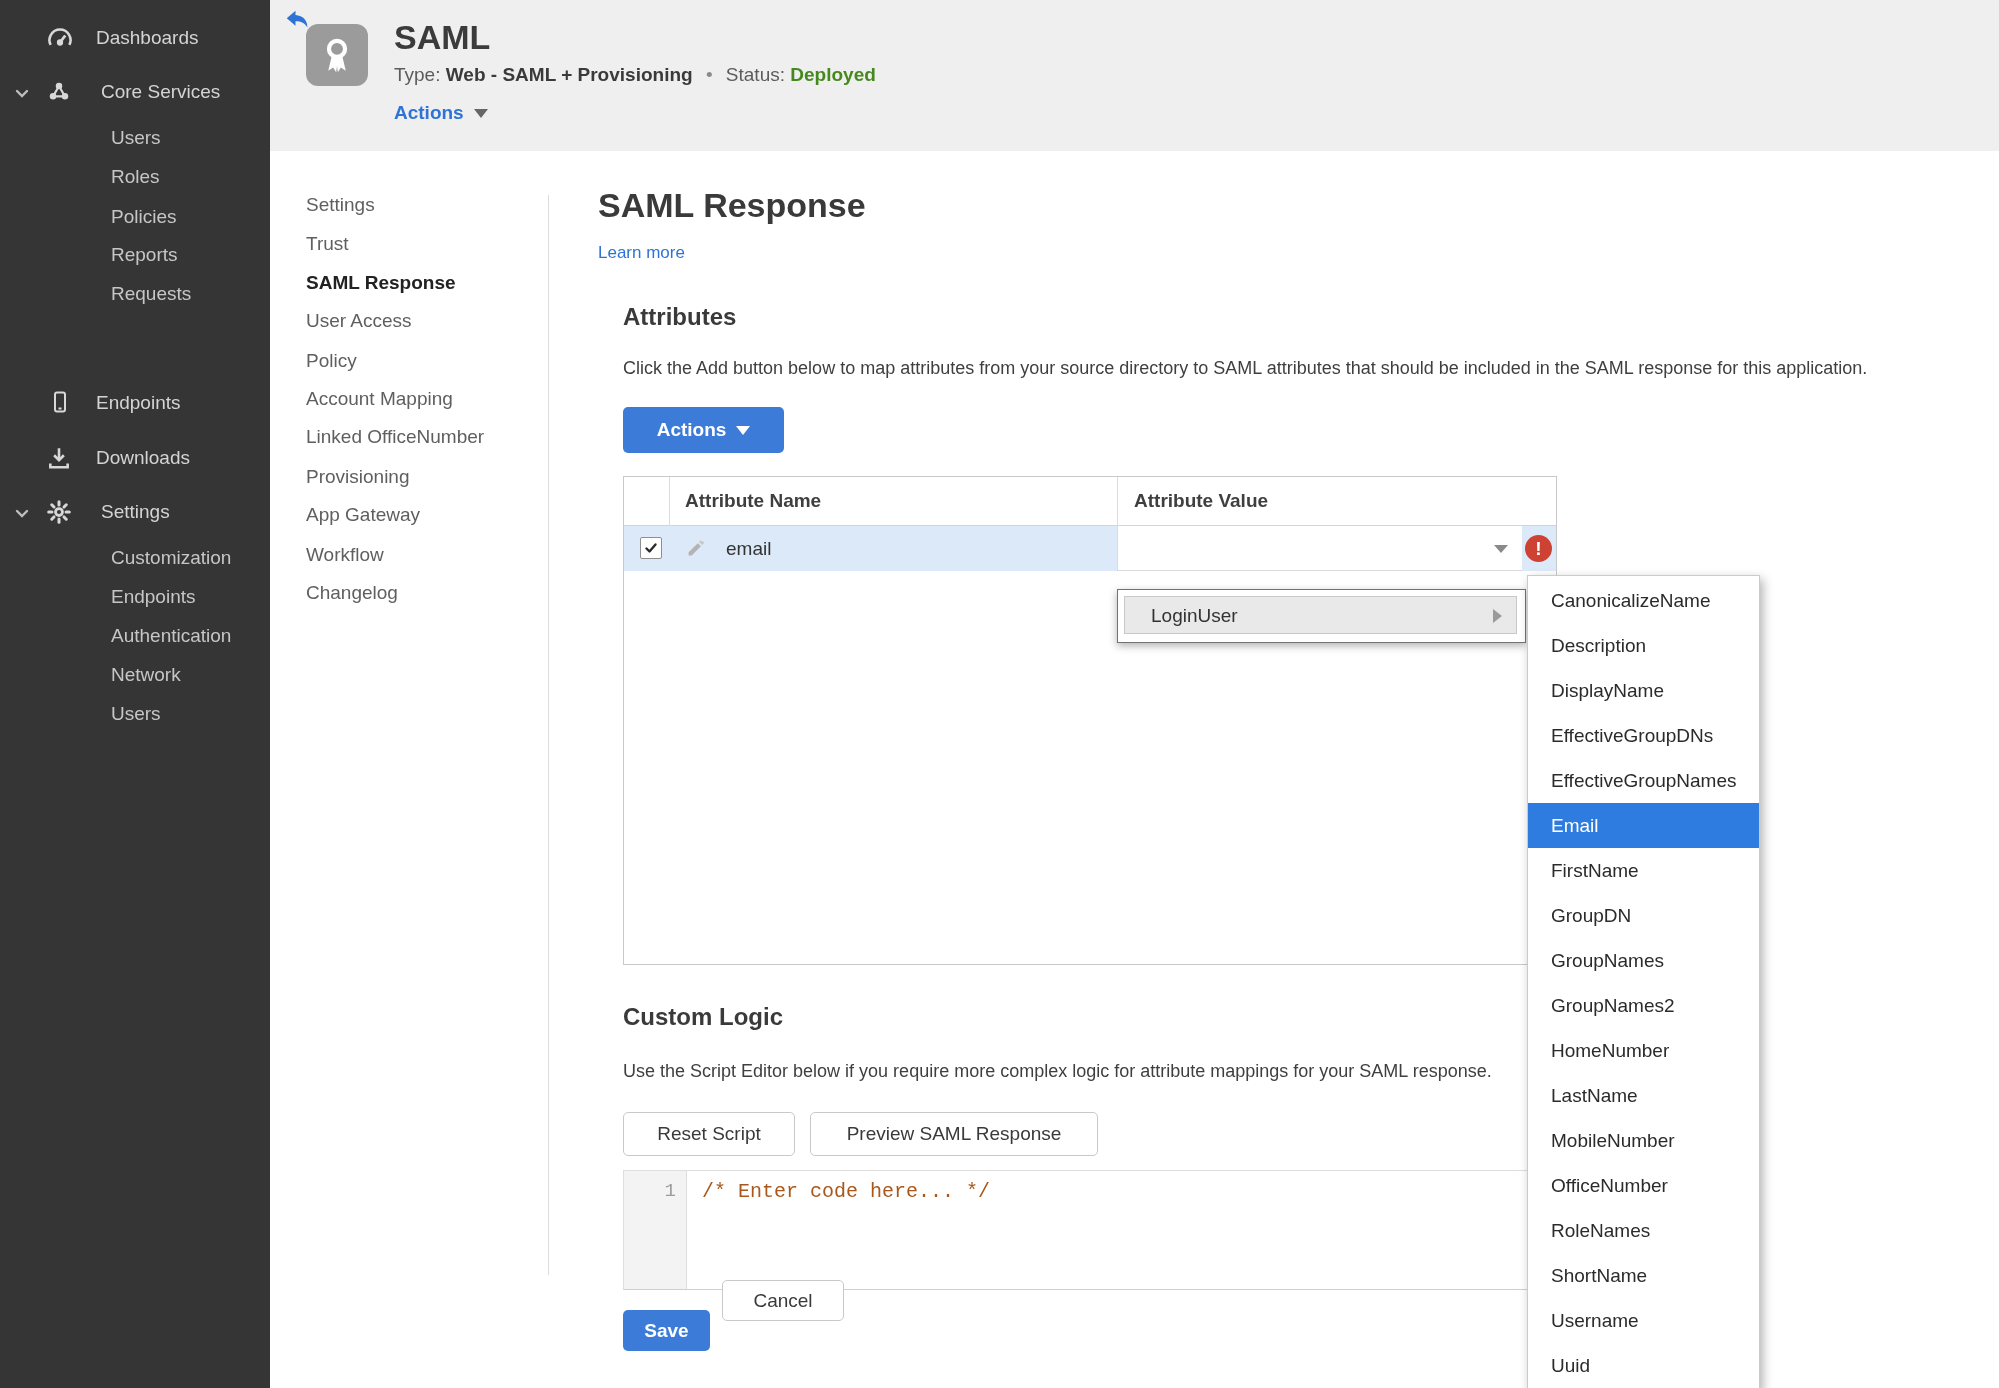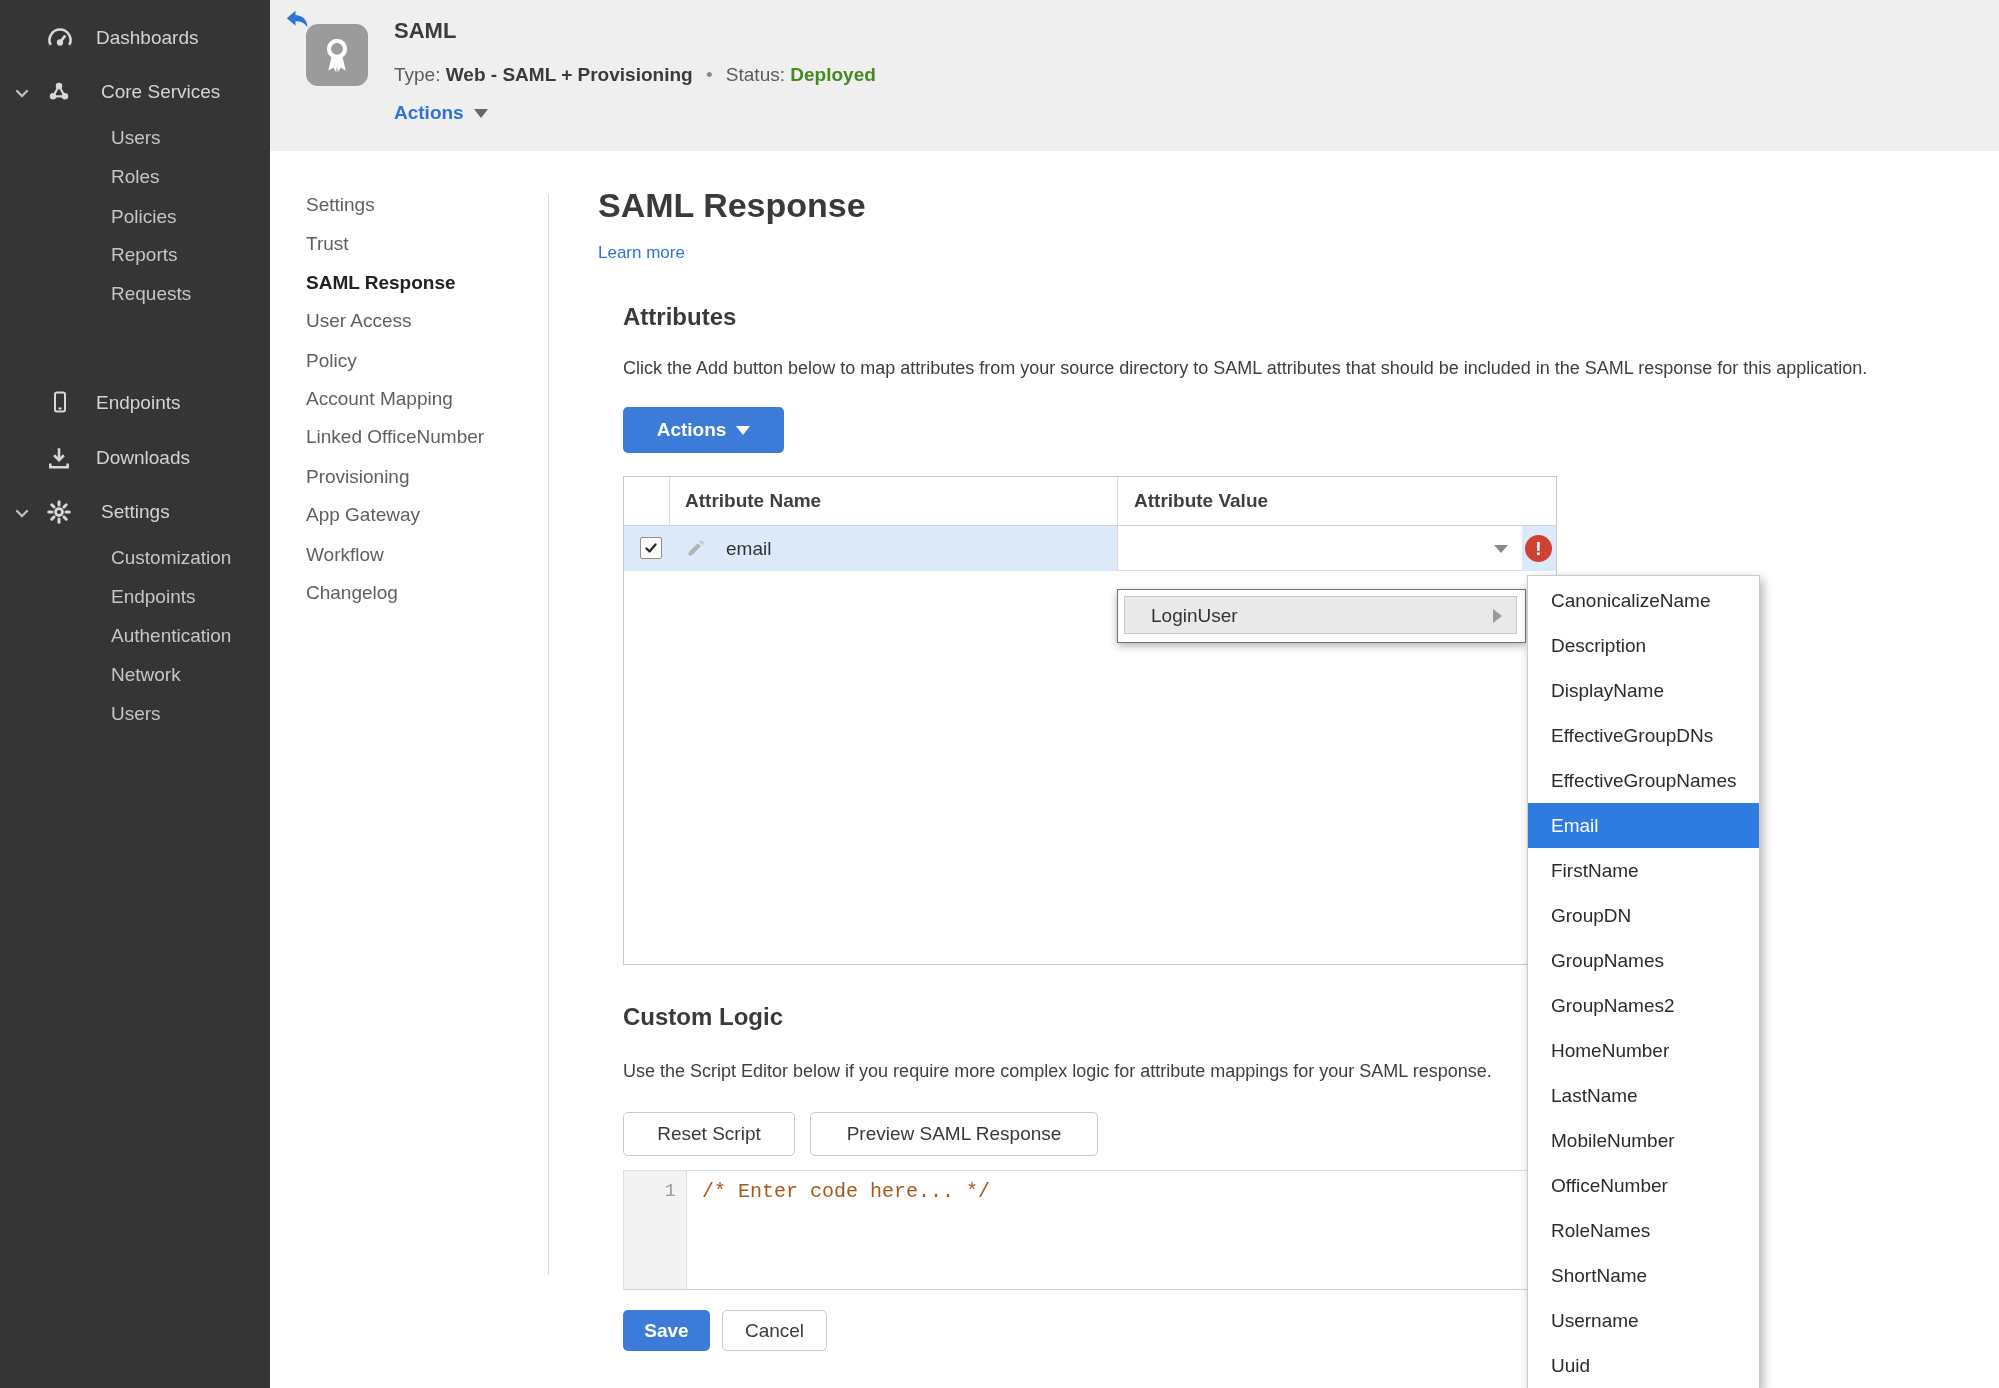--- a/index.html
+++ b/index.html
@@ -17,21 +17,21 @@
   .nav-apps{position:absolute;left:0;top:321px;width:270px;height:55px;background:#1d1d1d;
             border-top:1px solid #101010;border-bottom:1px solid #101010;cursor:pointer;}
   .nav-apps .ico{position:absolute;left:44px;top:13px;}
   .nav-apps .lbl{position:absolute;left:96px;top:0;line-height:55px;font-weight:bold;color:#ffffff;font-size:19px;}
 
   
   .header{position:absolute;left:270px;top:0;width:1729px;height:151px;background:#f0efef;}
   .back{position:absolute;left:13px;top:5px;width:32px;height:32px;cursor:pointer;}
   .badge{position:absolute;left:36px;top:24px;width:62px;height:62px;background:#9b9b9b;border-radius:12px;
          display:flex;align-items:center;justify-content:center;}
-  .app-title{position:absolute;left:124px;top:18px;font-size:22px;font-weight:bold;color:#3b3b3b;}
+  .app-title{position:absolute;left:124px;top:18px;font-size:34px;font-weight:bold;color:#3b3b3b;}
   .type-line{position:absolute;left:124px;top:64px;font-size:19px;color:#5c5c5c;white-space:nowrap;}
   .type-line b{color:#3a3a3a;}
   .type-line .dot{color:#8a8a8a;padding:0 8px;}
   .type-line .dep{font-weight:bold;}
   .hdr-actions{position:absolute;left:124px;top:102px;font-size:19px;font-weight:bold;cursor:pointer;}
   .caret{display:inline-block;width:0;height:0;border-left:7px solid transparent;border-right:7px solid transparent;
          border-top:9px solid #666;vertical-align:middle;margin-left:10px;}
 
   
   .subnav-item{position:absolute;left:306px;height:30px;line-height:30px;font-size:19px;color:#5f5f5f;
@@ -277,21 +277,21 @@
   <button class="btn-plain" style="left:810px;top:1112px;width:288px;height:44px">Preview SAML Response</button>
 
   <div class="editor">
     <div class="gutter">
       <span class="lineno">1</span>
     </div>
     <div class="code">/* Enter code here... */</div>
   </div>
 
   <button class="btn-blue" style="left:623px;top:1310px;width:87px;height:41px">Save</button>
-  <button class="btn-plain" style="left:722px;top:1310px;width:105px;height:41px">Cancel</button>
+  <button class="btn-plain" style="left:722px;top:1280px;width:122px;height:41px">Cancel</button>
 
   <div class="lu-wrap">
     <div class="lu-item">
       <span>LoginUser</span>
       <span class="lu-arrow"></span>
     </div>
   </div>
 
   <div class="submenu">
     <div class="menu-item">CanonicalizeName</div>

